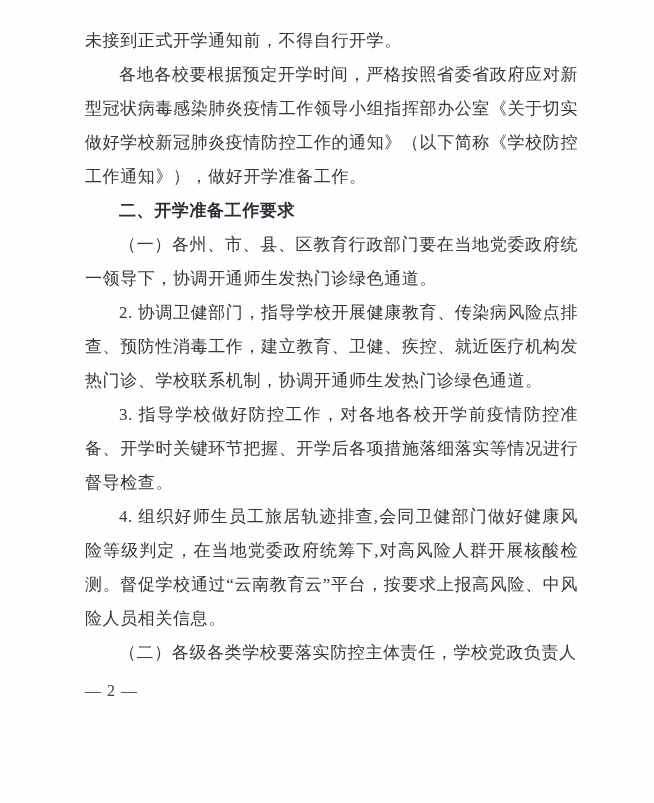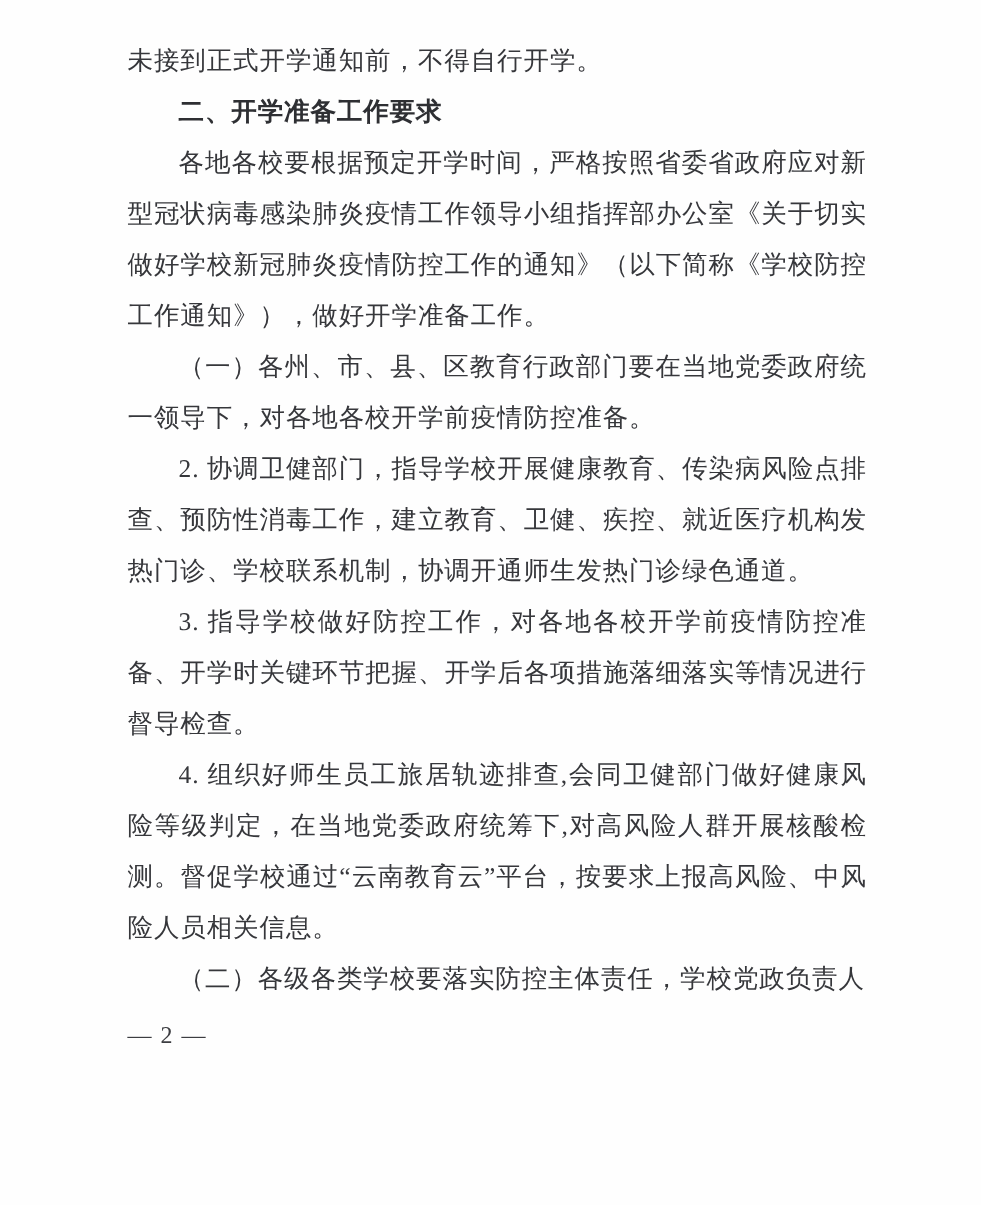--- a/index.html
+++ b/index.html
@@ -49,22 +49,22 @@
     color: #3c3d41;
     text-align: left;
   }
 </style>
 </head>
 <body>
 
 <div class="page">
   <div class="doc-body">
     <p class="para no-indent">未接到正式开学通知前，不得自行开学。</p>
+    <p class="para">各地各校要根据预定开学时间，严格按照省委省政府应对新型冠状病毒感染肺炎疫情工作领导小组指挥部办公室《关于切实做好学校新冠肺炎疫情防控工作的通知》（以下简称《学校防控工作通知》），做好开学准备工作。</p>
     <p class="para heading">二、开学准备工作要求</p>
-    <p class="para">各地各校要根据预定开学时间，严格按照省委省政府应对新型冠状病毒感染肺炎疫情工作领导小组指挥部办公室《关于切实做好学校新冠肺炎疫情防控工作的通知》（以下简称《学校防控工作通知》），做好开学准备工作。</p>
-    <p class="para">（一）各州、市、县、区教育行政部门要在当地党委政府统一领导下，对各地各校开学前疫情防控准备。</p>
+    <p class="para">（一）各州、市、县、区教育行政部门要在当地党委政府统一领导下，协调开通师生发热门诊绿色通道。</p>
     <p class="para">2. 协调卫健部门，指导学校开展健康教育、传染病风险点排查、预防性消毒工作，建立教育、卫健、疾控、就近医疗机构发热门诊、学校联系机制，协调开通师生发热门诊绿色通道。</p>
     <p class="para">3. 指导学校做好防控工作，对各地各校开学前疫情防控准备、开学时关键环节把握、开学后各项措施落细落实等情况进行督导检查。</p>
     <p class="para">4. 组织好师生员工旅居轨迹排查,会同卫健部门做好健康风险等级判定，在当地党委政府统筹下,对高风险人群开展核酸检测。督促学校通过“云南教育云”平台，按要求上报高风险、中风险人员相关信息。</p>
     <p class="para">（二）各级各类学校要落实防控主体责任，学校党政负责人</p>
     <p class="page-number">— 2 —</p>
   </div>
 </div>
 
 </body></html>

